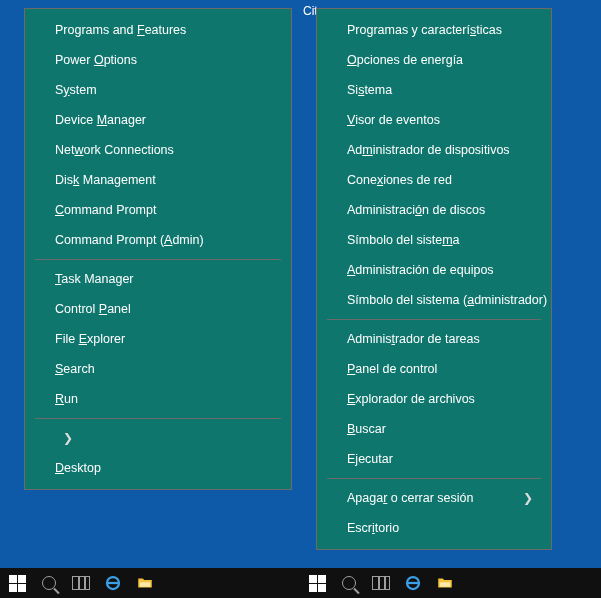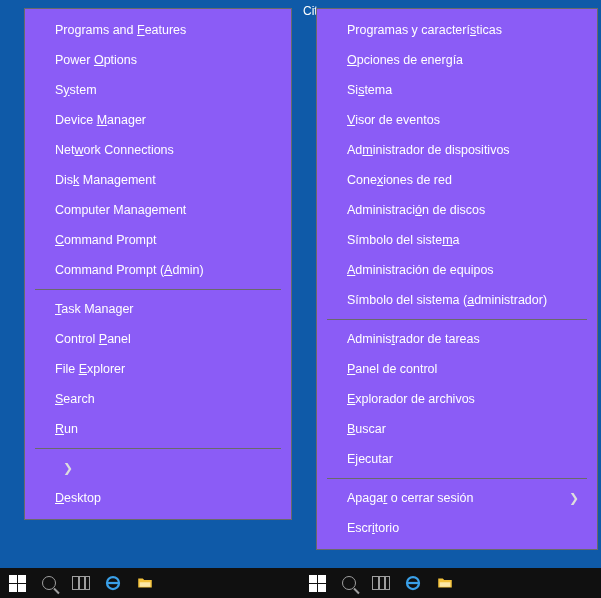--- a/index.html
+++ b/index.html
@@ -12,27 +12,27 @@
     position: relative;
     overflow: hidden;
   }
   .bg-label-left {
     position: absolute;
     top: 4px; left: 303px;
     color: #fff; font-size: 12px;
   }
   .quick-menu {
     position: absolute;
-    background: #8b5cf6;
+    background: #0f766e;
     border: 1px solid #6a6a6a;
     color: #fff;
     padding: 6px 0;
   }
   .menu-left { left: 24px; top: 8px; width: 268px; }
-  .menu-right { left: 316px; top: 8px; width: 282px; }
+  .menu-right { left: 316px; top: 8px; width: 236px; }
   .menu-item {
     display: flex;
     align-items: center;
     justify-content: space-between;
     padding: 8px 18px 8px 30px;
     cursor: default;
     white-space: nowrap;
   }
   .menu-item .lbl u { text-decoration: underline; }
   .sep {
@@ -106,23 +106,20 @@
     <div class="menu-item">
       <span class="lbl">Device <u>M</u>anager</span>
     </div>
     <div class="menu-item">
       <span class="lbl">Net<u>w</u>ork Connections</span>
     </div>
     <div class="menu-item">
       <span class="lbl">Dis<u>k</u> Management</span>
     </div>
     <div class="menu-item">
-      <span class="lbl">Computer Mana<u>g</u>ement</span>
-    </div>
-    <div class="menu-item">
       <span class="lbl"><u>C</u>ommand Prompt</span>
     </div>
     <div class="menu-item">
       <span class="lbl">Command Prompt (<u>A</u>dmin)</span>
     </div>
     <div class="sep"></div>
     <div class="menu-item">
       <span class="lbl"><u>T</u>ask Manager</span>
     </div>
     <div class="menu-item">

